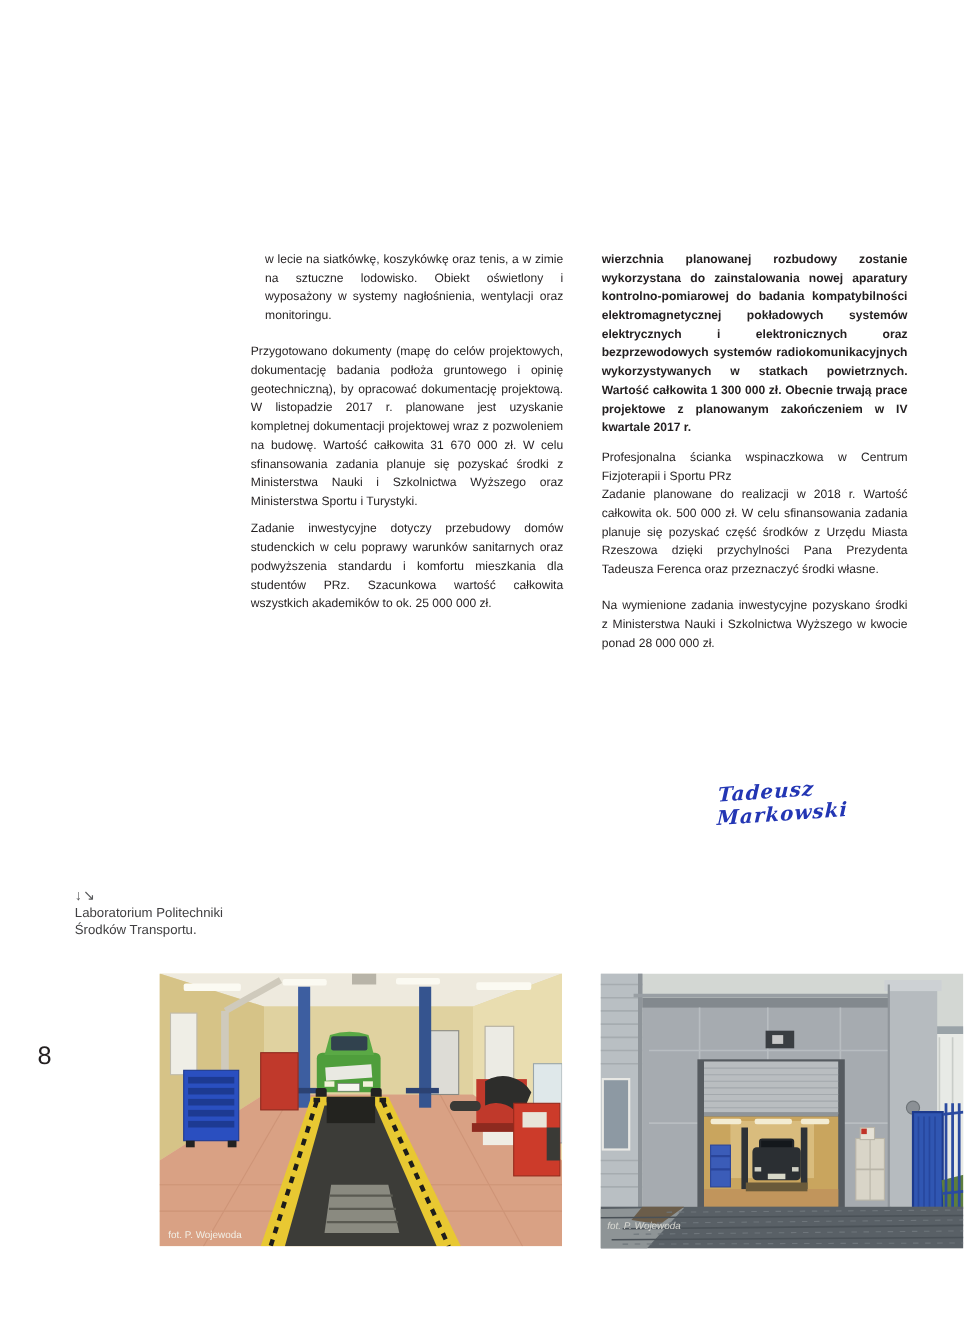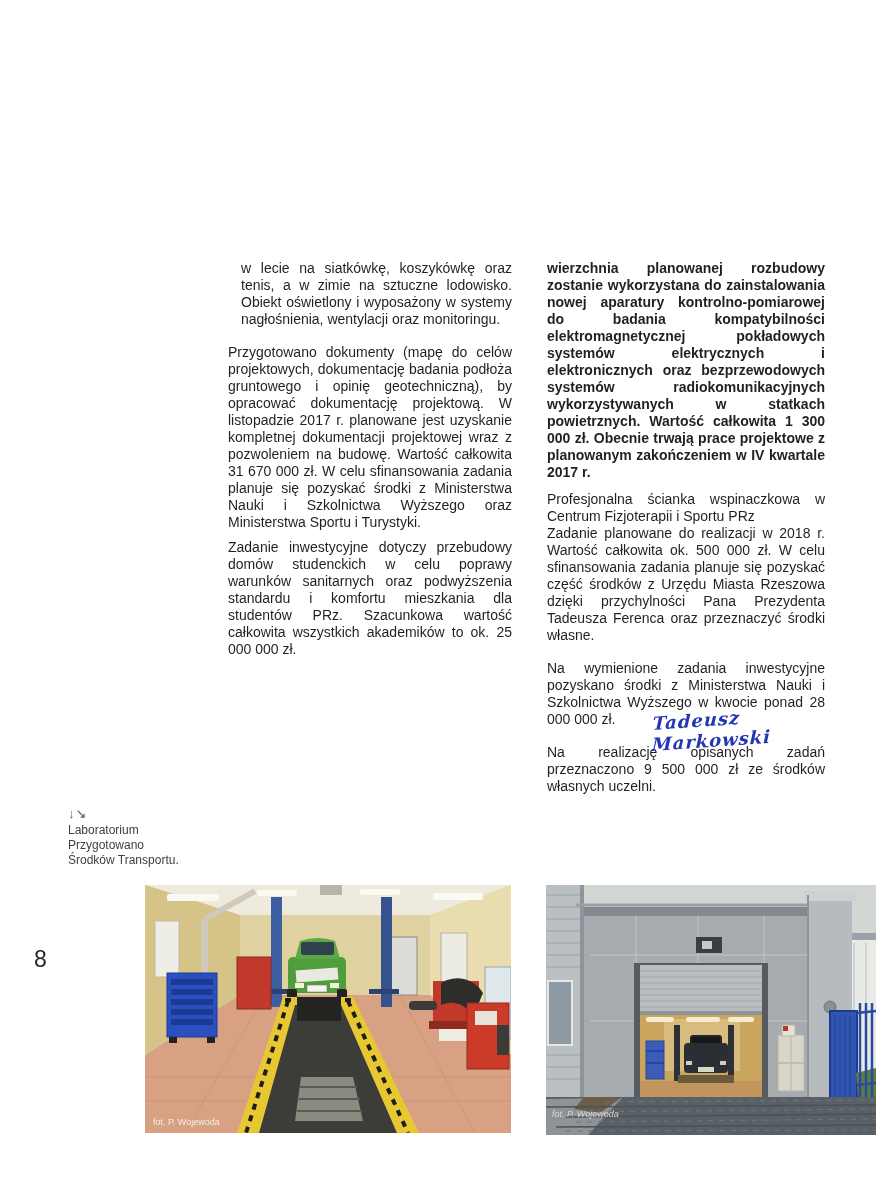--- a/index.html
+++ b/index.html
@@ -4,21 +4,21 @@
 <style>
   html,body{margin:0;padding:0;background:#ffffff;}
   .page{
     position:relative;
     width:876px;height:1200px;
     background:#ffffff;
     font-family:"Liberation Sans", sans-serif;
     color:#231f20;
     overflow:hidden;
   }
-  .col{position:absolute;top:260px;font-size:14px;line-height:17px;text-align:justify;}
+  .col{position:absolute;top:228px;font-size:11px;line-height:17px;text-align:justify;}
   .col-left{left:228px;width:284px;}
   .col-right{left:547px;width:278px;}
   .col p{margin:0 0 16px 0;}
   .col p.h{font-weight:normal;margin-bottom:0;}
   .col p.indent{padding-left:13px;}
   .col p.mb8{margin-bottom:8px;}
   .col p.mb10{margin-bottom:10px;font-weight:bold;}
   .col p.mb12{margin-bottom:12px;}
   .col p.mb0{margin-bottom:0;}
   .page-number{
@@ -55,28 +55,27 @@
     <p class="indent">w lecie na siatkówkę, koszykówkę oraz tenis, a w zimie na sztuczne lodowisko. Obiekt oświetlony i wyposażony w systemy nagłośnienia, wentylacji oraz monitoringu.</p>
     <p class="mb8">Przygotowano dokumenty (mapę do celów projektowych, dokumentację badania podłoża gruntowego i opinię geotechniczną), by opracować dokumentację projektową. W listopadzie 2017 r. planowane jest uzyskanie kompletnej dokumentacji projektowej wraz z pozwoleniem na budowę. Wartość całkowita 31 670 000 zł. W celu sfinansowania zadania planuje się pozyskać środki z Ministerstwa Nauki i Szkolnictwa Wyższego oraz Ministerstwa Sportu i Turystyki.</p>
     <p class="mb12">Zadanie inwestycyjne dotyczy przebudowy domów studenckich w celu poprawy warunków sanitarnych oraz podwyższenia standardu i komfortu mieszkania dla studentów PRz. Szacunkowa wartość całkowita wszystkich akademików to ok. 25 000 000 zł.</p>
   </div>
 
   <div class="col col-right">
     <p class="mb10">wierzchnia planowanej rozbudowy zostanie wykorzystana do zainstalowania nowej aparatury kontrolno-pomiarowej do badania kompatybilności elektromagnetycznej pokładowych systemów elektrycznych i elektronicznych oraz bezprzewodowych systemów radiokomunikacyjnych wykorzystywanych w statkach powietrznych. Wartość całkowita 1 300 000 zł. Obecnie trwają prace projektowe z planowanym zakończeniem w IV kwartale 2017 r.</p>
     <p class="h">Profesjonalna ścianka wspinaczkowa w Centrum Fizjoterapii i Sportu PRz</p>
     <p>Zadanie planowane do realizacji w 2018 r. Wartość całkowita ok. 500 000 zł. W celu sfinansowania zadania planuje się pozyskać część środków z Urzędu Miasta Rzeszowa dzięki przychylności Pana Prezydenta Tadeusza Ferenca oraz przeznaczyć środki własne.</p>
     <p class="h" style="margin-bottom:16px">Na wymienione zadania inwestycyjne pozyskano środki z Ministerstwa Nauki i Szkolnictwa Wyższego w kwocie ponad 28 000 000 zł.</p>
-    <p class="h mb0">Na realizację opisanych zadań przeznaczono 9 500 000 zł ze środków własnych uczelni.</p>
   </div>
 
   <div class="signature">Tadeusz Markowski</div>
 
   <div class="photo-caption">
     <span class="arrows">↓↘</span>
-    <span>Laboratorium Przygotowano</span><br>
+    <span>Laboratorium Politechniki</span><br>
     <span>Środków Transportu.</span>
   </div>
 
   <div class="photo photo-left">
     <svg viewBox="0 0 366 248">
 
       <rect width="366" height="248" fill="#e3d6a8"></rect>
       <polygon points="0,0 366,0 285,30 95,30" fill="#eeeade"></polygon>
       <rect x="95" y="30" width="190" height="80" fill="#e0d2a0"></rect>
       <polygon points="0,0 95,30 95,110 0,170" fill="#d6c387"></polygon>

